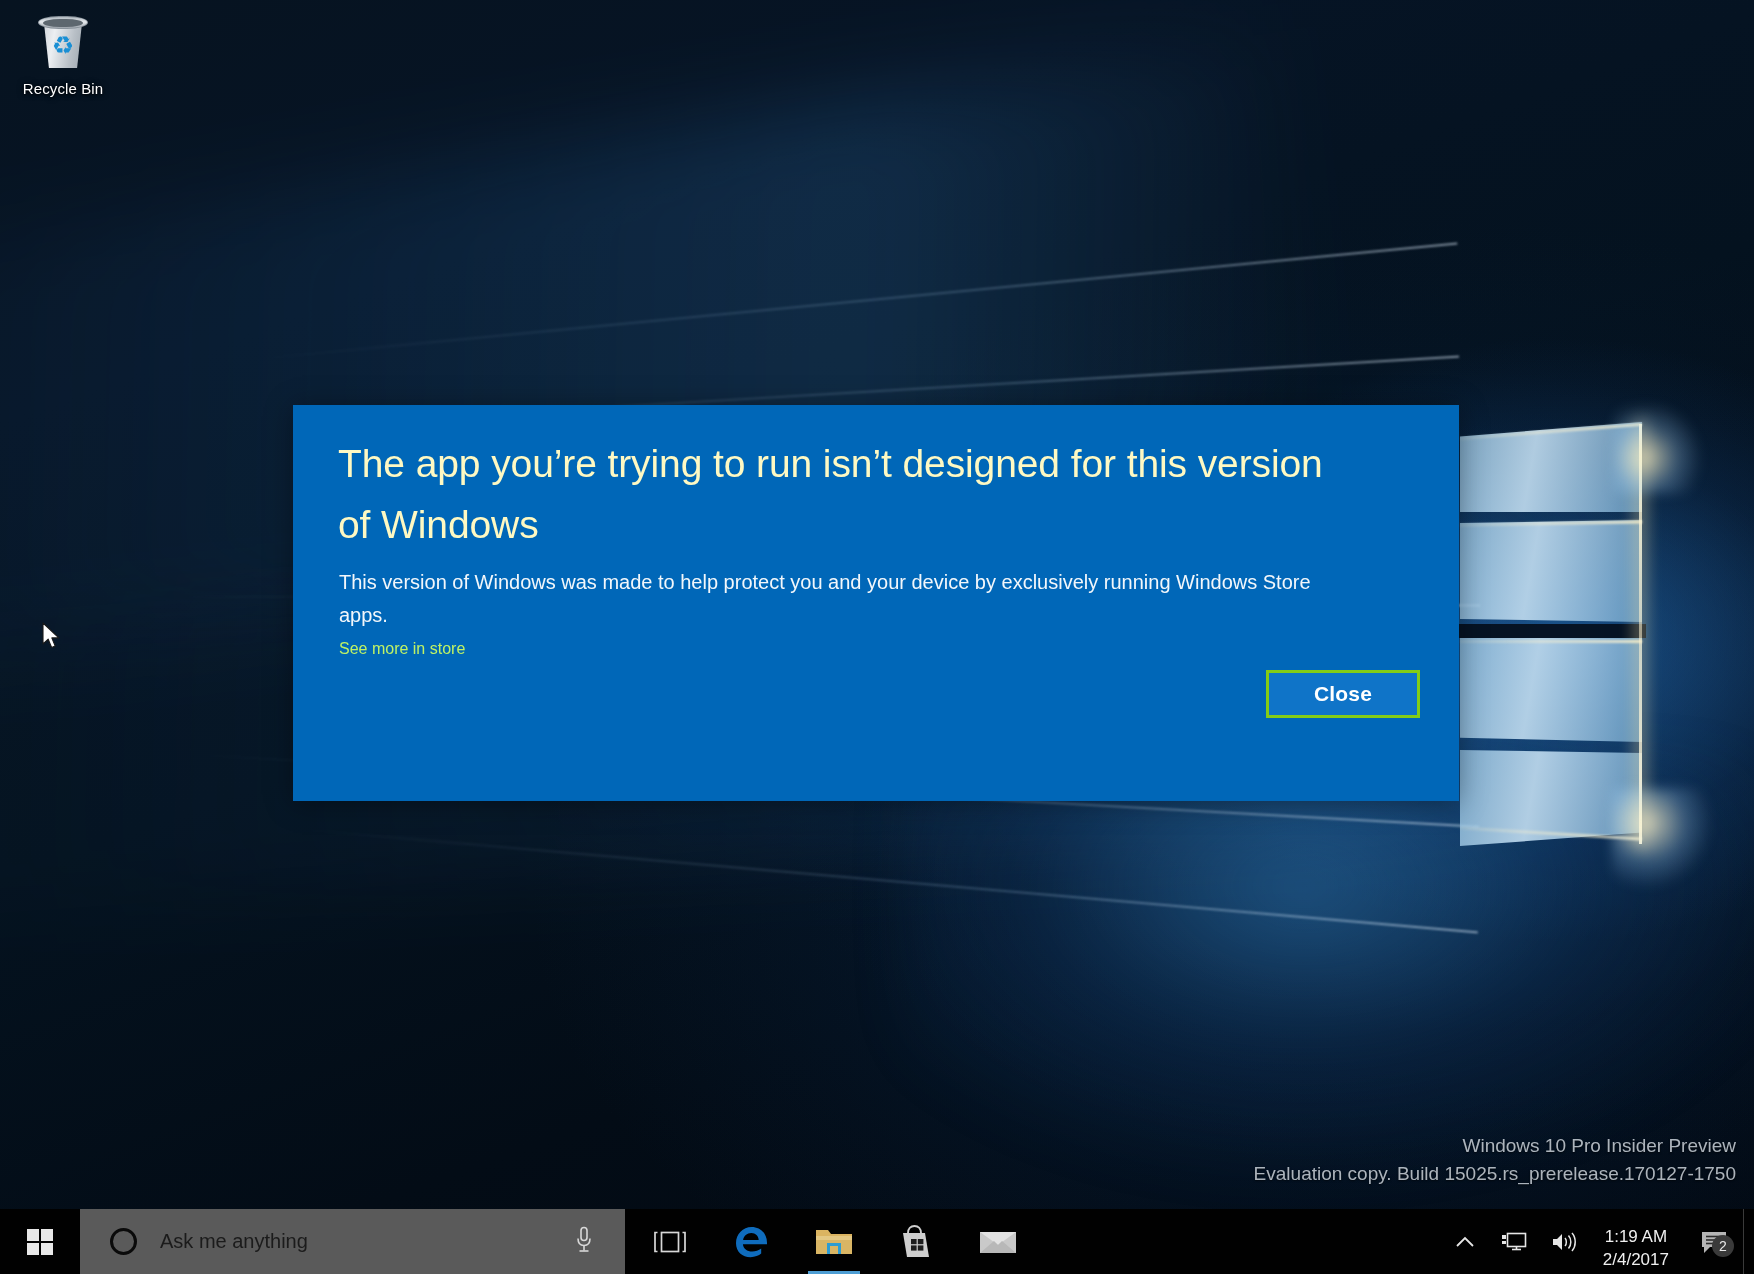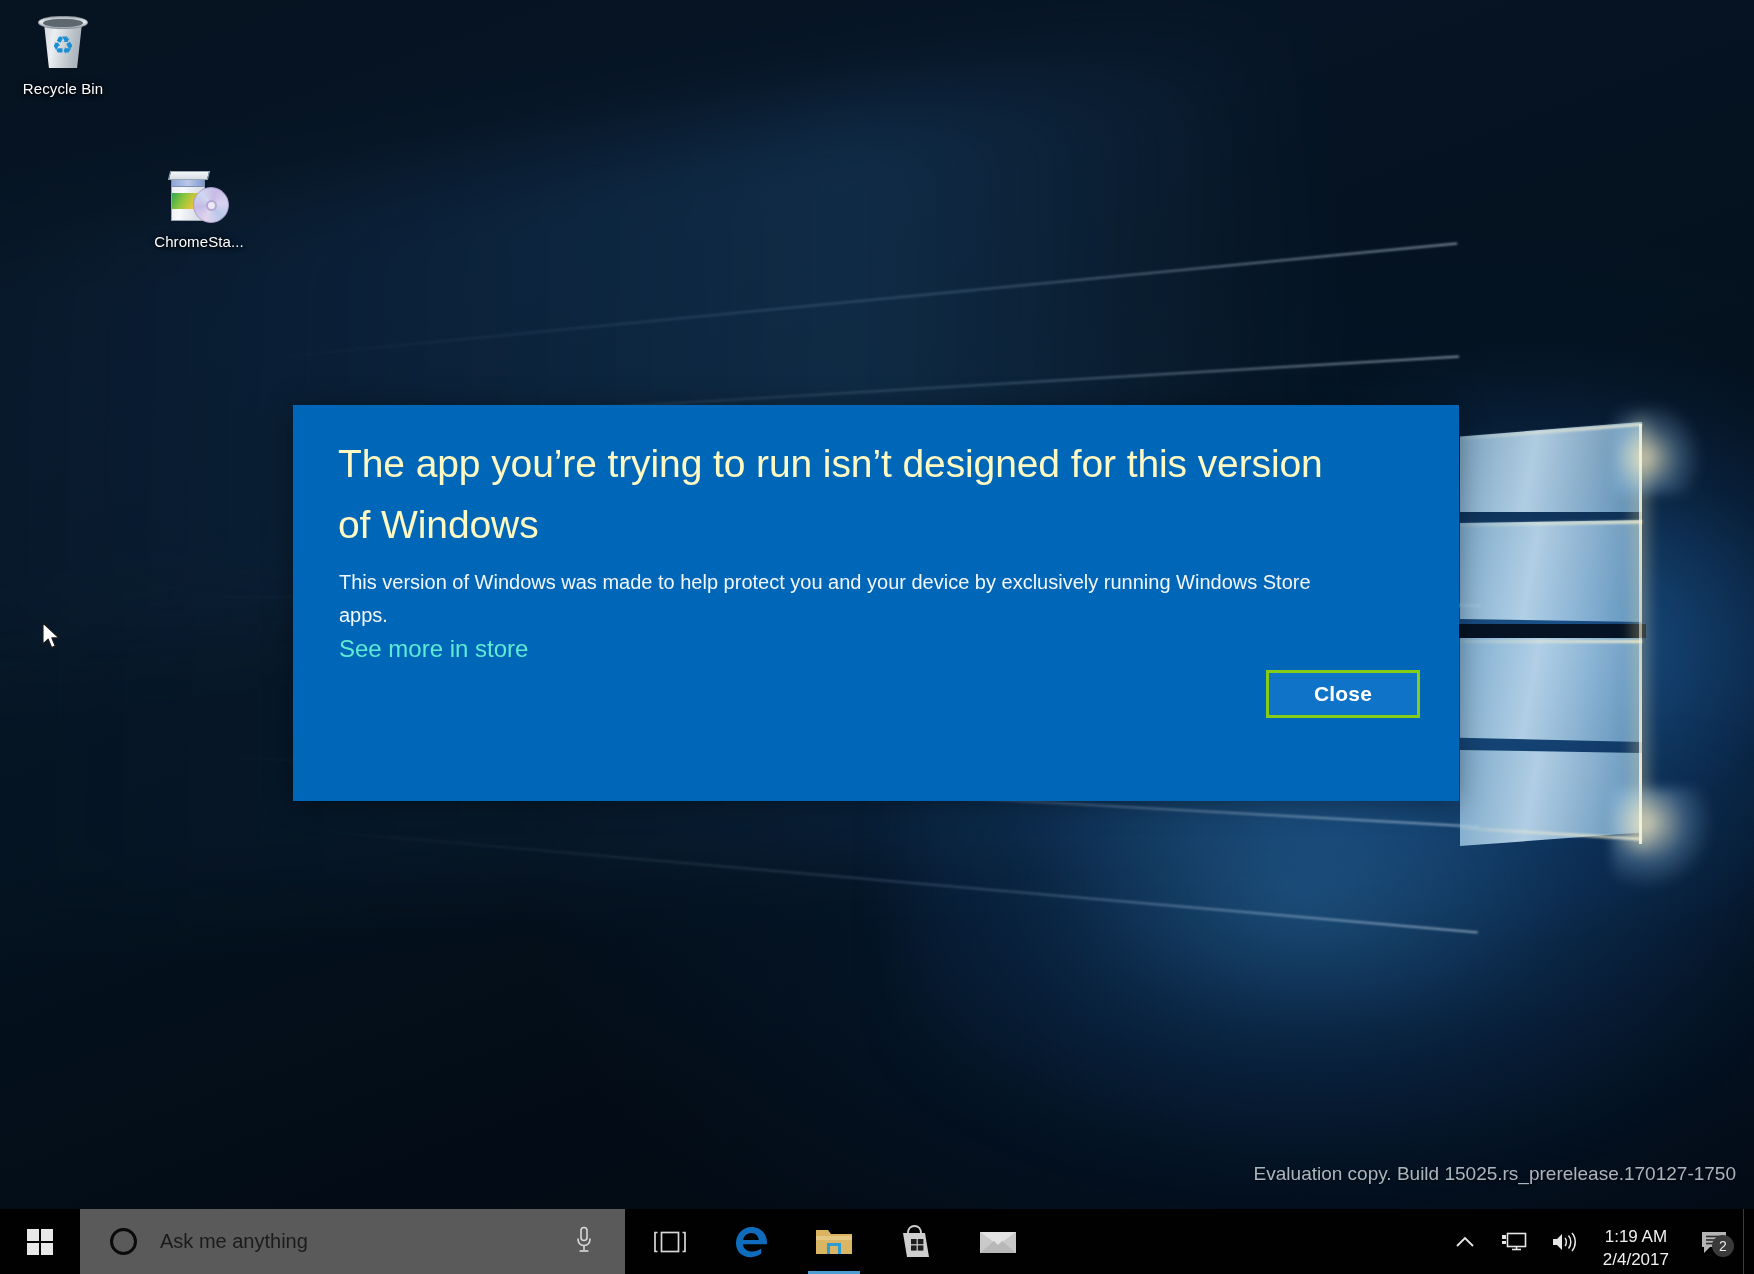--- a/index.html
+++ b/index.html
@@ -255,22 +255,22 @@
     width: 1020px;
     color: #f2f7fb;
     font-size: 20px;
     line-height: 33px;
     font-weight: 400;
   }
   .dlg-link {
     position: absolute;
     left: 46px;
     top: 227px;
-    color: #5eead4;
-    font-size: 24px;
+    color: #bef264;
+    font-size: 16px;
     line-height: 33px;
     cursor: pointer;
   }
   .dlg-close-btn {
     position: absolute;
     left: 973px;
     top: 265px;
     width: 154px;
     height: 48px;
     background: #0f74c8;
@@ -436,38 +436,29 @@
   <div class="desk-icon" style="left:4px; top:10px;">
     <div class="glyphbox">
       <div class="bin-body"></div>
       <div class="bin-rim"></div>
       <div class="bin-inner"></div>
       <div class="bin-recy">♻</div>
     </div>
     <div class="label">Recycle Bin</div>
   </div>
 
-  <div class="desk-icon" style="left:140px; top:163px;">
-    <div class="glyphbox">
-      <div class="pkg-box"></div>
-      <div class="pkg-band-top"></div>
-      <div class="pkg-band-mid"></div>
-      <div class="pkg-flap"></div>
-      <div class="pkg-cd"></div>
-    </div>
-    <div class="label">ChromeSta...</div>
-  </div>
 
   <div class="cursor" style="left:42px; top:622px;">
     <svg width="20" height="30" viewBox="0 0 20 30">
       <path d="M1,1 L1,22 L6.2,17.2 L9.6,25.5 L13.2,24 L9.8,15.9 L16.8,15.9 Z" fill="#ffffff" stroke="#1a1a1a" stroke-width="1.1" stroke-linejoin="round"></path>
     </svg>
   </div>
 
   <div class="watermark">
+    <div>Windows 10 Pro Insider Preview</div>
     <div>Evaluation copy. Build 15025.rs_prerelease.170127-1750</div>
   </div>
 
   <div class="dialog">
     <div class="dlg-title">The app you’re trying to run isn’t designed for this version of Windows</div>
     <div class="dlg-body">This version of Windows was made to help protect you and your device by exclusively running Windows Store apps.</div>
     <div class="dlg-link">See more in store</div>
     <button class="dlg-close-btn">Close</button>
   </div>
 

